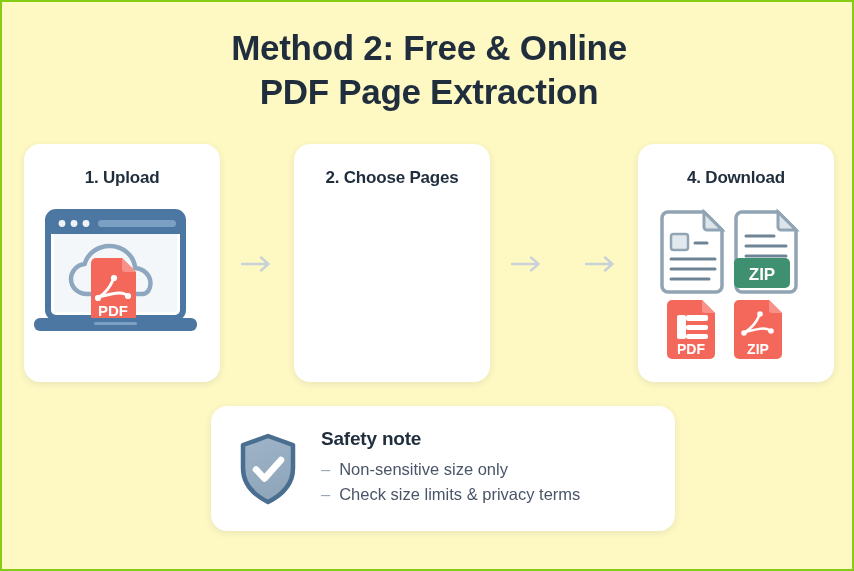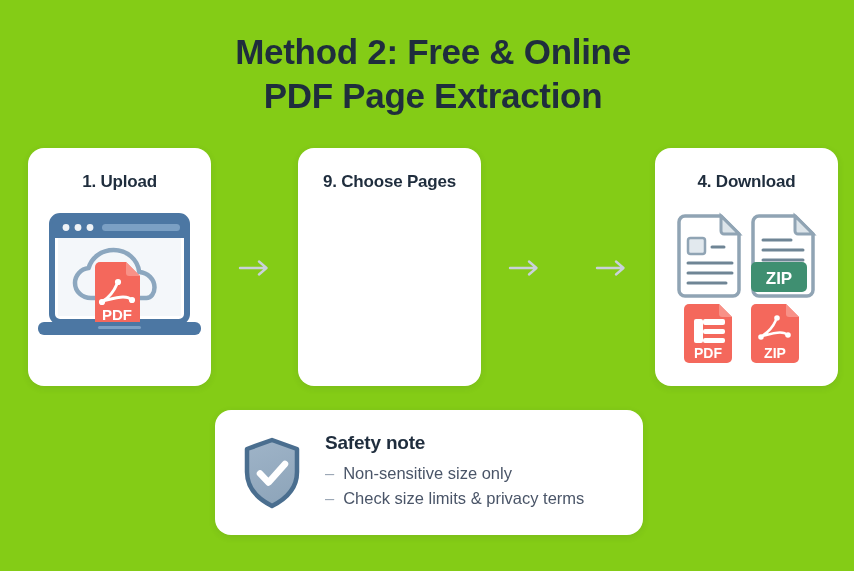--- a/index.html
+++ b/index.html
@@ -5,22 +5,22 @@
   html,body{margin:0;padding:0;}
   body{
     width:854px;height:571px;overflow:hidden;
     background:#ffffff;
     font-family:"Liberation Sans", sans-serif;
   }
   #canvas{
     position:relative;
     width:854px;height:571px;
     box-sizing:border-box;
-    border:6px solid #84cc16;
-    background:#84cc16;
+    border:2px solid #84cc16;
+    background:#fef9c3;
   }
 
   
   .title-block{
     position:absolute;left:0;top:24px;width:854px;
     text-align:center;
   }
   .title-line{
     color:#1f2d3d;
     font-size:35px;
@@ -35,41 +35,42 @@
     width:810px;height:240px;
     display:flex;align-items:stretch;
   }
   .card{
     width:183px;height:238px;
     background:#ffffff;
     border-radius:16px;
     box-shadow:0 2px 7px rgba(40,50,70,0.10);
     position:relative;
     flex:0 0 auto;
+    padding-left:13px;
   }
   .card-title{
     position:absolute;top:24px;left:0;width:100%;
     text-align:center;
     color:#1f2d3d;
     font-size:17px;font-weight:bold;
     letter-spacing:-0.2px;
   }
   .art{
     position:absolute;left:0;top:52px;width:100%;height:180px;
   }
   .arrow{
     flex:1 1 auto;
     display:flex;align-items:center;justify-content:center;
   }
   .arrow svg{display:block;}
 
   
   .safety{
     position:absolute;left:209px;top:404px;
-    width:428px;height:125px;
+    width:464px;height:125px;
     background:#ffffff;
     border-radius:16px;
     box-shadow:0 2px 7px rgba(40,50,70,0.10);
   }
   .safety-inner{
     position:absolute;left:26px;top:20px;
     display:flex;align-items:flex-start;gap:22px;
   }
   .shield-wrap{margin-top:6px;}
   .safety-text{padding-top:2px;}
@@ -129,21 +130,21 @@
       </div>
     </div>
 
     <div class="arrow">
       <svg width="34" height="18" viewBox="0 0 34 18">
         <path d="M2 9h26M21 2.5L28.5 9 21 15.5" fill="none" stroke="#c9d1d9" stroke-width="2.4" stroke-linecap="round" stroke-linejoin="round"></path>
       </svg>
     </div>
 
     <div class="card">
-      <div class="card-title">9. Choose Pages</div>
+      <div class="card-title">2. Choose Pages</div>
     </div>
 
     <div class="arrow">
       <svg width="34" height="18" viewBox="0 0 34 18">
         <path d="M2 9h26M21 2.5L28.5 9 21 15.5" fill="none" stroke="#c9d1d9" stroke-width="2.4" stroke-linecap="round" stroke-linejoin="round"></path>
       </svg>
     </div>
 
 
     <div class="arrow">

